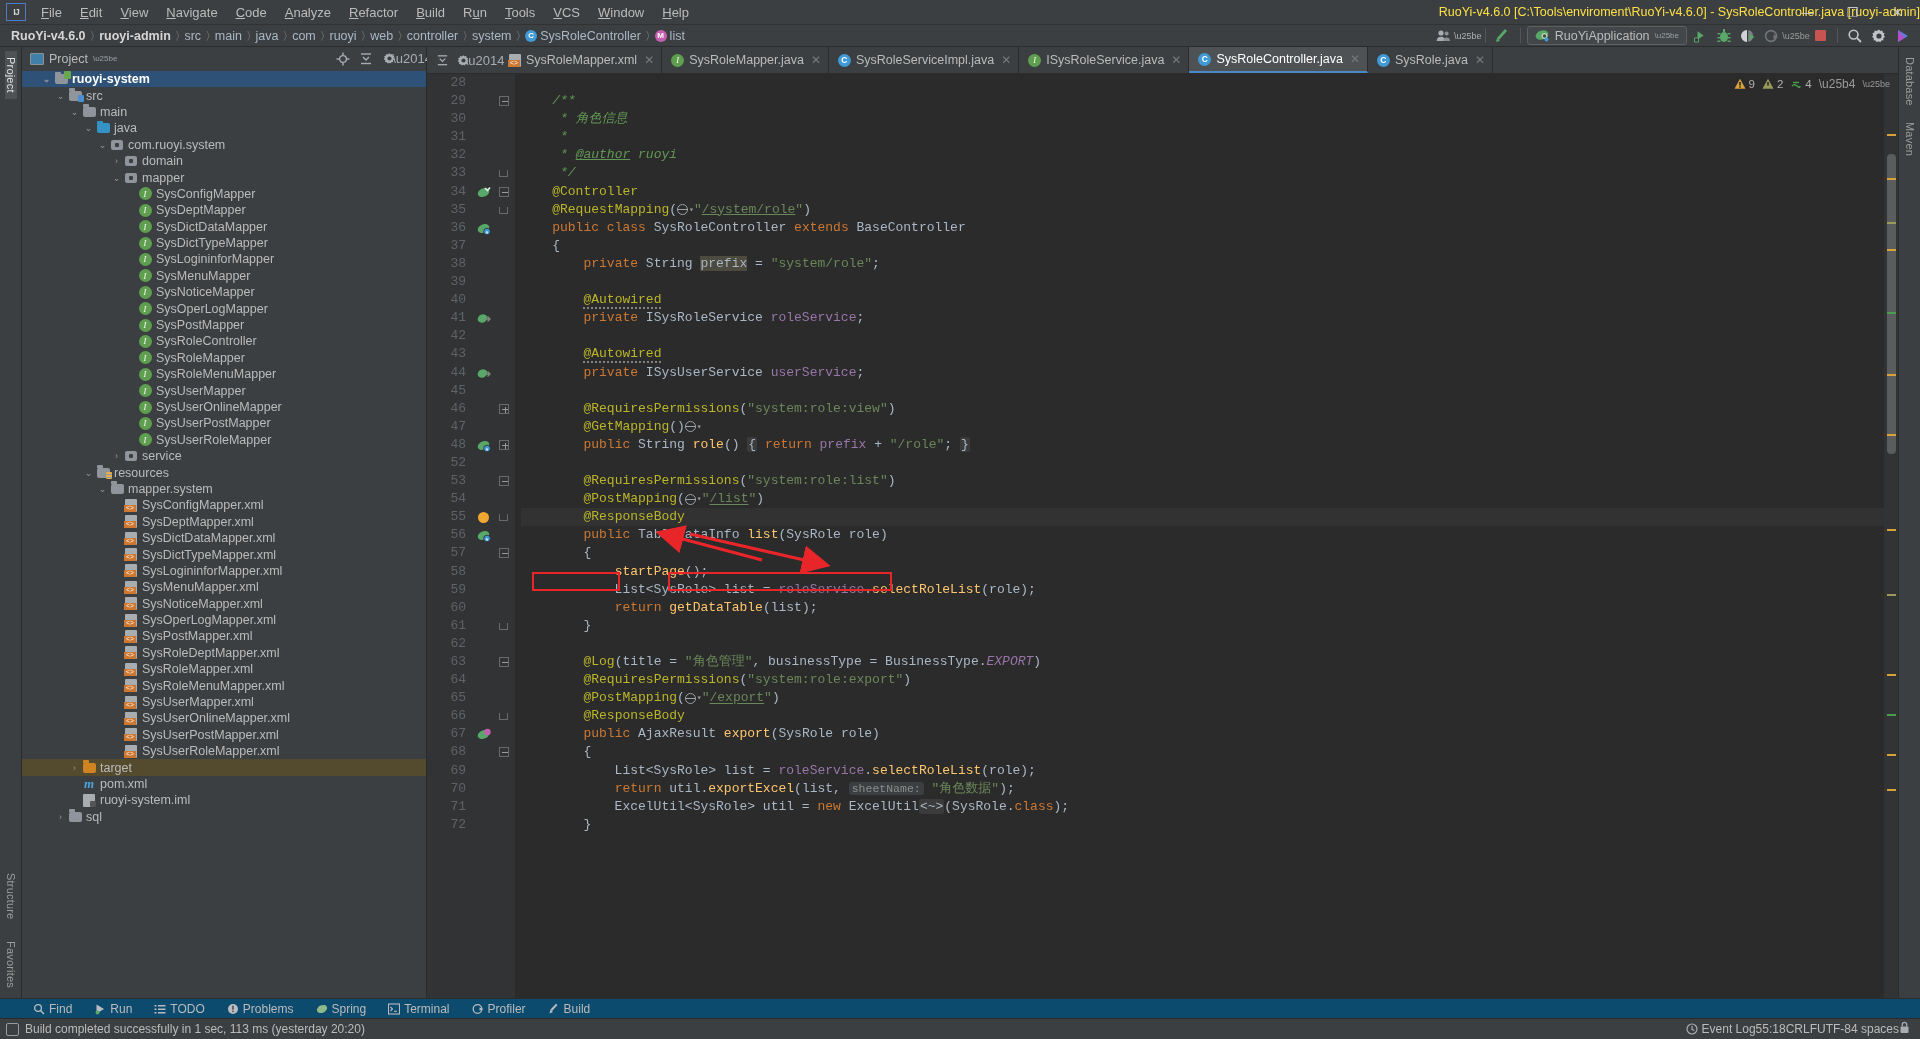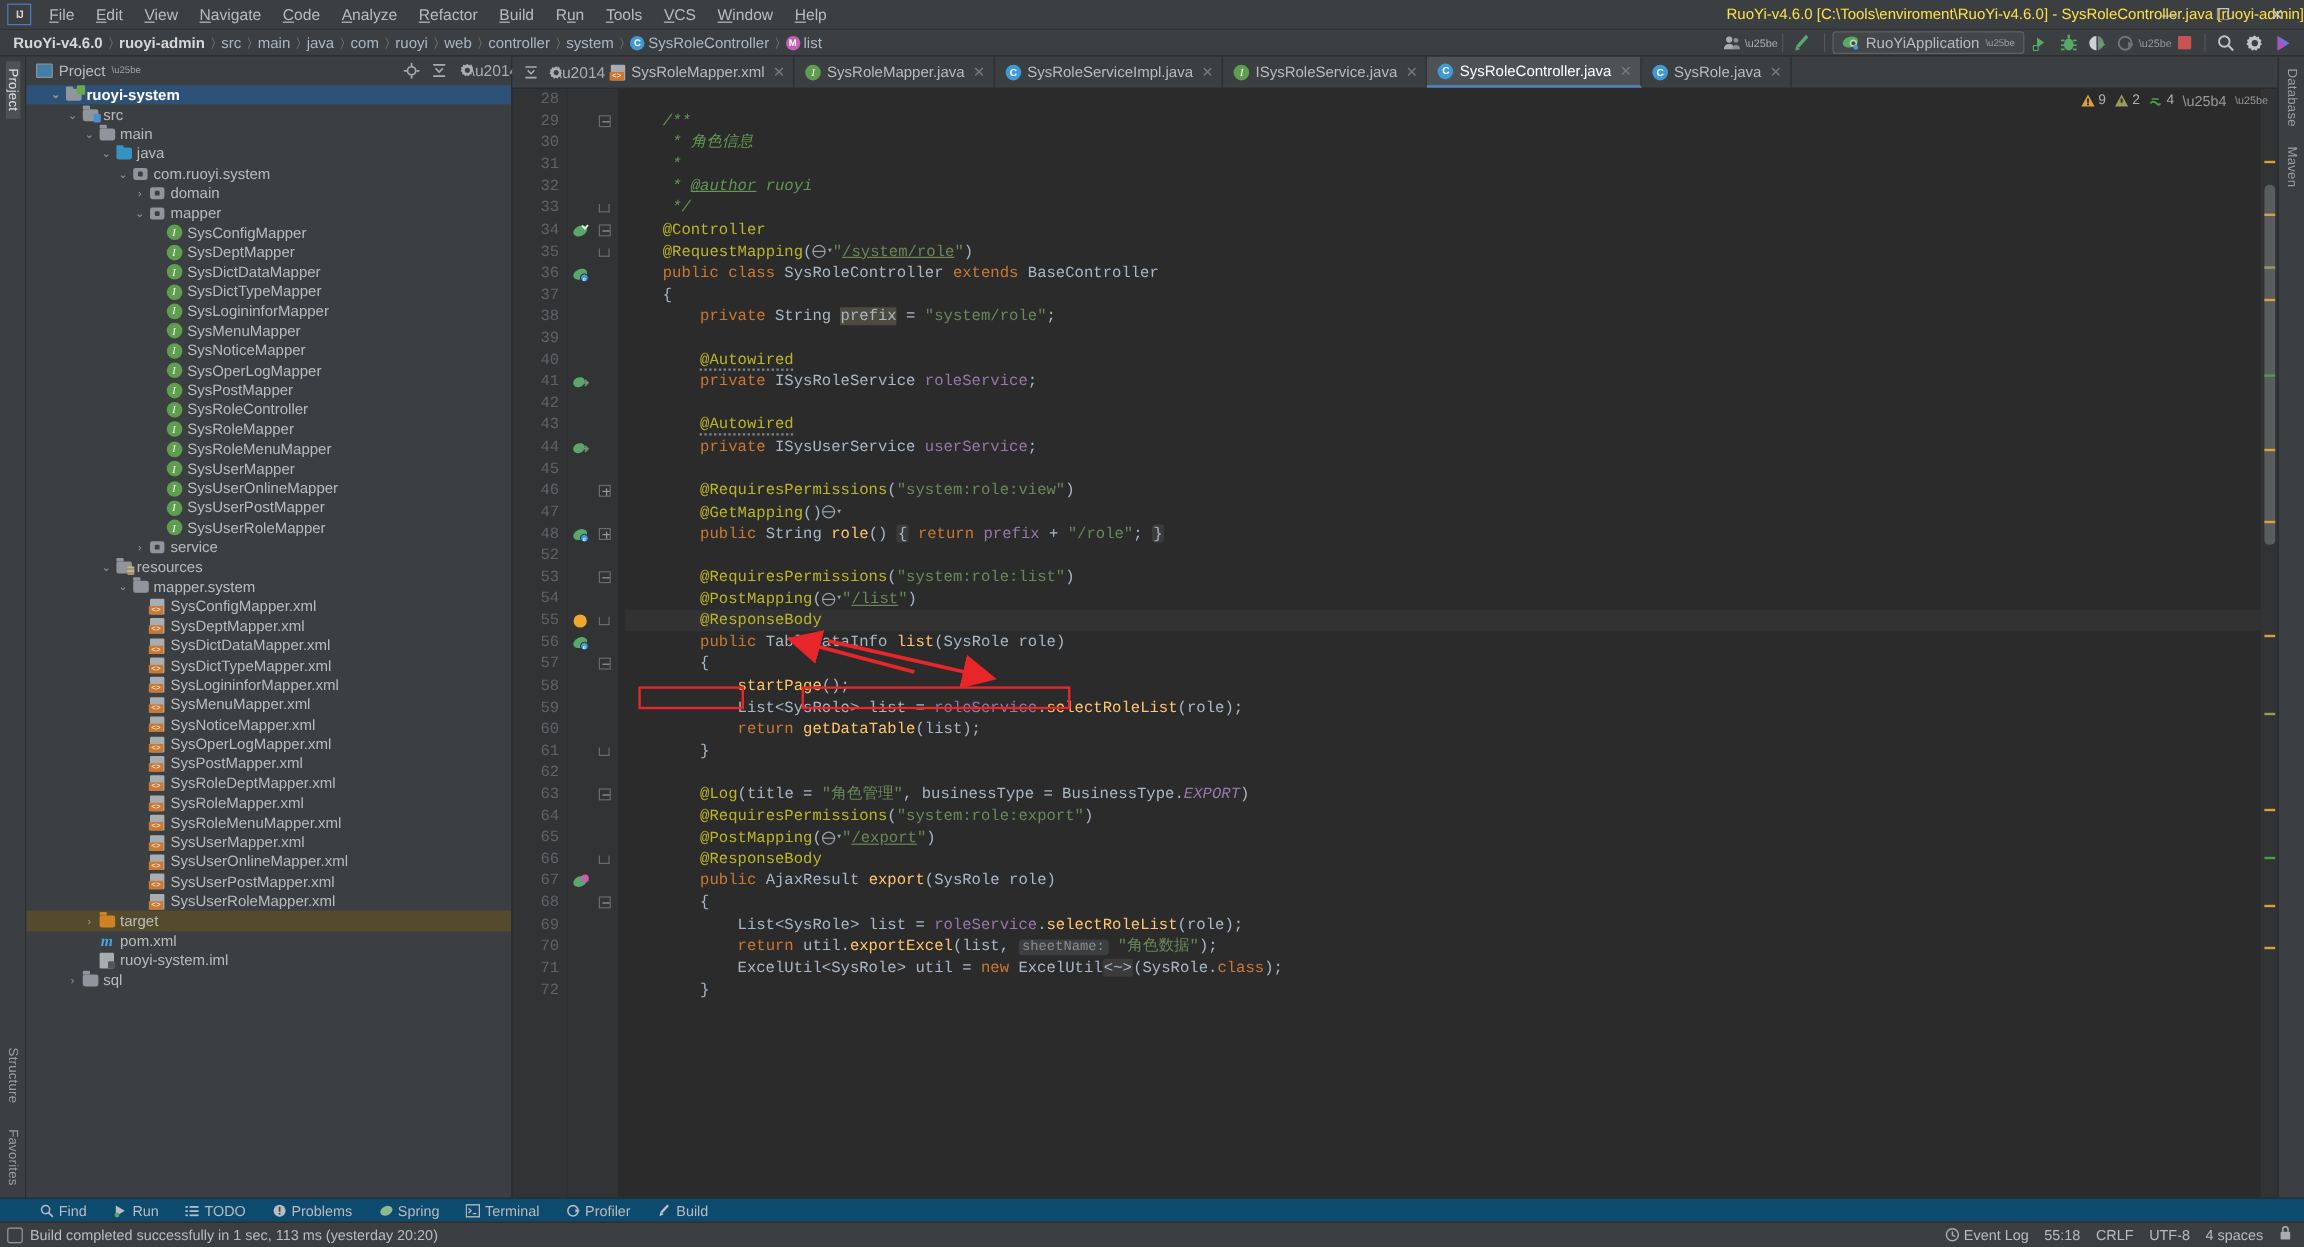--- a/index.html
+++ b/index.html
@@ -143,21 +143,21 @@
   
   .anno{ position:absolute; border:2px solid #e8262a; pointer-events:none; z-index:40;}
   svg.arrows{ position:absolute; left:0; top:0; width:1920px; height:1039px; pointer-events:none; z-index:41;}
 
   
   .toolwin{ height:20px; background:#0c4a6e; display:flex; align-items:center; flex:none;
     border-top:1px solid #2b2b2b; padding-left:22px; gap:0px; }
   .tw{ display:flex;align-items:center;gap:4px; padding:0 11px; font-size:12px; color:#bbbbbb;}
   .statusbar{ height:21px; background:#3c3f41; display:flex; align-items:center; flex:none;
     border-top:1px solid #2b2b2b; padding:0 6px; font-size:12px; color:#bbbbbb; gap:6px;}
-  .sb-right{ margin-left:auto; display:flex; align-items:center; gap:13px; padding-right:4px;text-align:right;}
+  .sb-right{ margin-left:auto; display:flex; align-items:center; padding-right:4px;text-align:right;}
   .memo{ width:13px;height:13px;border:1px solid #9a9a9a;border-radius:2px;}
 </style>
 </head>
 <body>
 
 <div id="app">
 
   <div class="titlebar">
     <div class="ij-logo">IJ</div>
     <div class="menu" id="menu">

